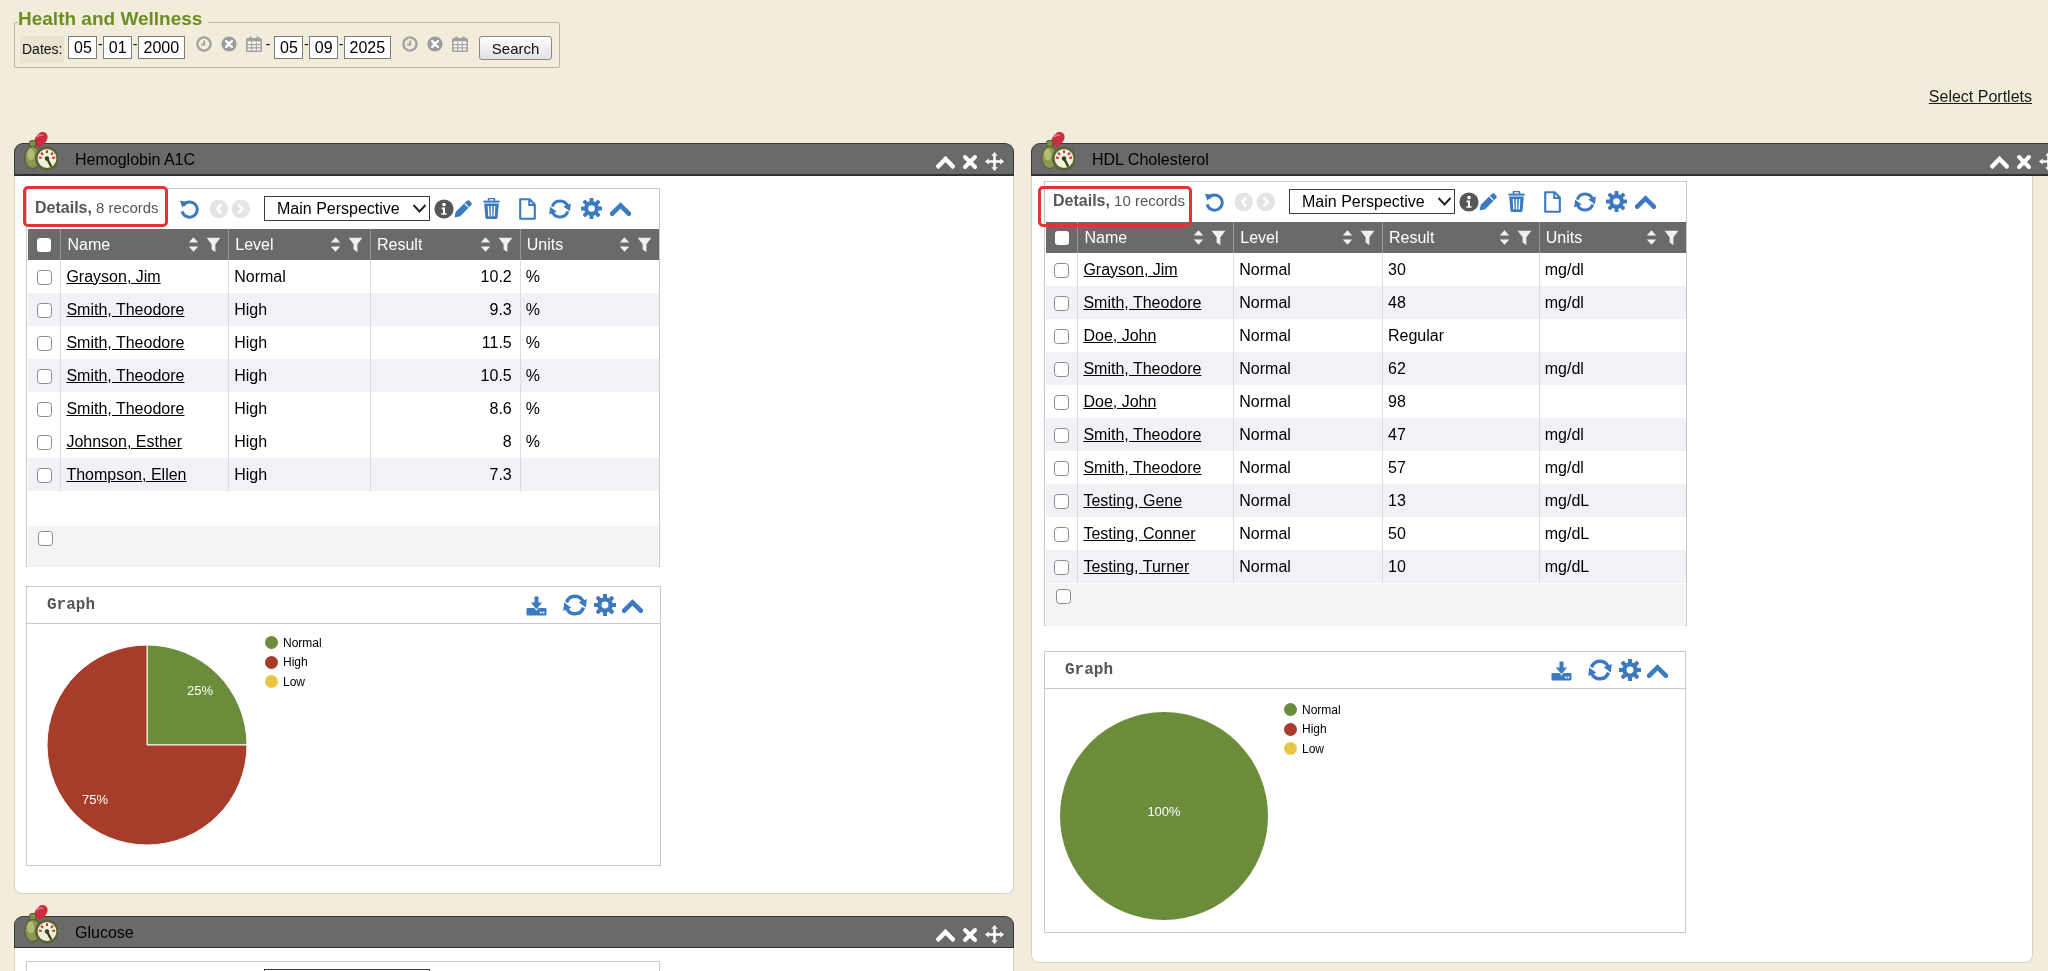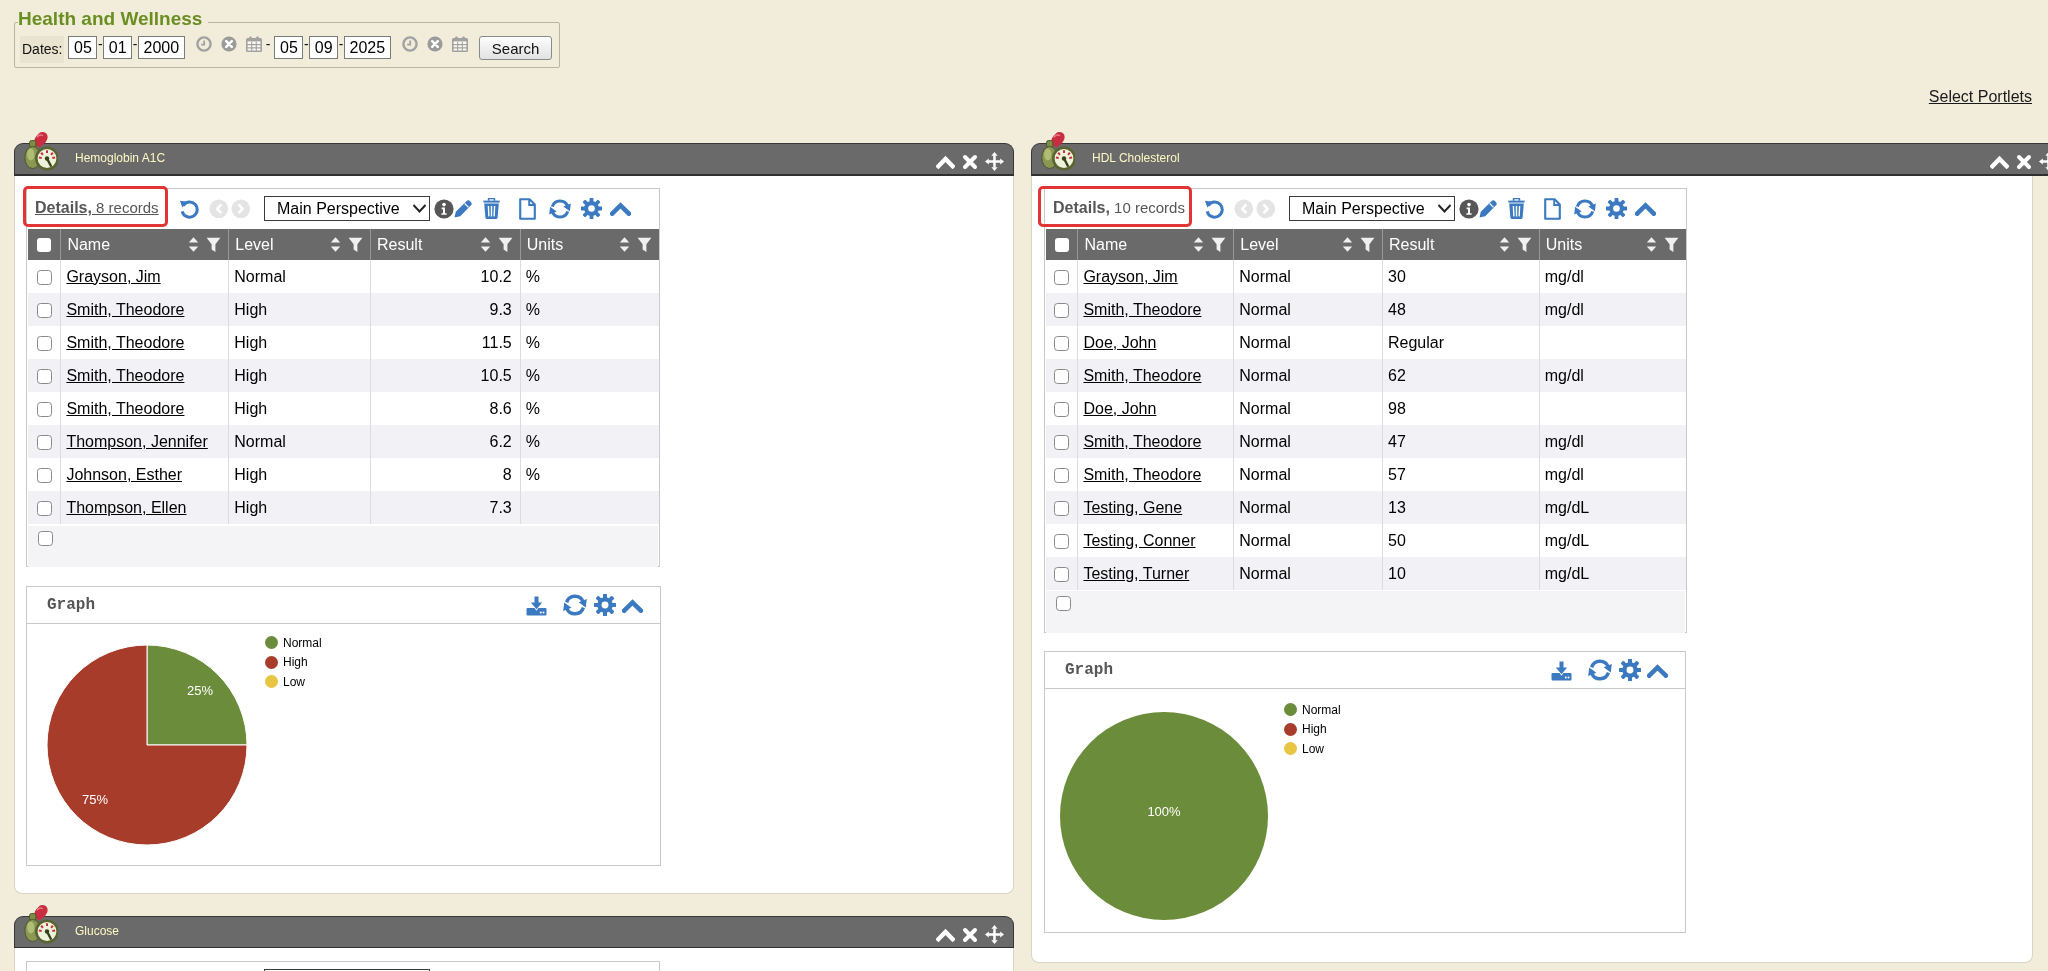--- a/index.html
+++ b/index.html
@@ -9,21 +9,21 @@
 .dlabel{background:#e9e4cf;padding:5px 2px 6px 2px;font-size:14px;color:#111;margin-right:4px;}
 .din{height:23px;border:1px solid #7b7b7b;background:#fff;font-size:16px;font-family:"Liberation Sans",sans-serif;text-align:center;padding:0;margin:0;box-sizing:border-box;}
 .d2{width:29px;} .d4{width:47px;}
 .dash{font-size:14px;color:#111;margin:0 0.5px;}
 .gico{margin-left:9px;display:inline-flex;align-items:center;}
 .d4 + .gico{margin-left:11px;}
 #searchbtn{margin-left:11px;height:24px;padding:0 12px;font-size:15px;font-family:"Liberation Sans",sans-serif;color:#111;background:linear-gradient(#fdfdfd,#e2e2e2);border:1px solid #8a8a8a;border-radius:3px;}
 #selport{position:absolute;right:16px;top:88px;font-size:16px;color:#1a1a1a;text-decoration:underline;}
 .portlet-bar{position:absolute;height:30px;background:#6a6a6a;border:1px solid #383838;border-bottom:2px solid #2f2f2f;border-radius:9px 9px 0 0;}
 .portlet-body{position:absolute;background:#fff;border:1px solid #d8d4c6;border-top:none;}
-.pb-title{position:absolute;left:60px;top:7px;font-size:12px;color:#fef9c3;}
+.pb-title{position:absolute;left:60px;top:7px;font-size:16px;color:#000000;}
 .pb-icons{position:absolute;right:9px;top:8px;display:flex;gap:7px;align-items:center;}
 .plicon{position:absolute;width:34px;height:40px;z-index:5;}
 .panel{position:absolute;background:#fff;border:1px solid #c9c9c9;box-sizing:border-box;}
 .redbox{position:absolute;border:3px solid #e23434;border-radius:5px;z-index:6;background:transparent;}
 .dtxt{font-size:15px;color:#565656;white-space:nowrap;}
 .dtxt b{font-size:16px;}
 .selbox{display:inline-flex;align-items:center;box-sizing:border-box;width:166px;height:25px;line-height:21px;border:1.5px solid #3c3c3c;background:#fff;font-size:16px;color:#000;padding-left:12px;white-space:nowrap;}
 .selch{margin-left:12px;display:inline-flex;align-items:center;}
 table.grid{border-collapse:collapse;table-layout:fixed;margin-left:1px;margin-top:40px;}
 table.grid th{background:#6a6a6a;height:31px;padding:0;font-weight:normal;color:#fff;font-size:16px;text-align:left;border-right:1px solid #989898;}
@@ -146,21 +146,21 @@
         <path d="M17.2 20.6 L18.9 22.9"></path>
         <path d="M28.8 20.6 L27.1 22.9"></path>
         <path d="M14.9 25.4 L17.7 25.9"></path>
         <path d="M31.1 25.4 L28.3 25.9"></path>
       </g>
 <circle cx="23" cy="26.5" r="2.2" fill="#39401c"></circle>
 <path d="M23 26.5 L26.8 33.8" stroke="#39401c" stroke-width="2.4" stroke-linecap="round"></path>
     </svg></div>
 <div class="portlet-body" style="left:14px;top:176px;width:998px;height:717px;border-radius:0 0 8px 8px;"></div>
 <div class="panel" style="left:26px;top:188px;width:634px;height:379px;">
-      <span class="dtxt" style="position:absolute;left:8px;top:10px;text-decoration:underline;"><b>Details,</b> 8 records</span>
+      <span class="dtxt" style="position:absolute;left:8px;top:10px;"><b>Details,</b> 8 records</span>
       <span style="position:absolute;left:152px;top:9.0px;"><svg width="21" height="21" viewBox="0 0 21 21">
         <g transform="scale(1.0)">
 <path d="M4.1 7.6 A7.6 7.6 0 1 1 3.2 13.3" fill="none" stroke="#3b7ac0" stroke-width="3"></path>
 <path d="M1.0 2.8 L8.7 3.7 L3.3 9.6 Z" fill="#3b7ac0"></path>
         </g>
       </svg></span>
       <span style="position:absolute;left:182px;top:9.5px;"><svg width="20" height="20" viewBox="0 0 20 20">
         <circle cx="9.8" cy="9.8" r="9.3" fill="#e4e4e4"></circle>
         <path d="M11.6 6.2 L8.2 9.8 L11.6 13.4" fill="none" stroke="#fff" stroke-width="2.6" stroke-linecap="round" stroke-linejoin="round"></path>
       </svg></span>
@@ -313,27 +313,20 @@
           <td><a class="nm">Smith, Theodore</a></td>
           <td>High</td>
           <td class="rres">10.5</td>
           <td>%</td>
         </tr>
         <tr>
           <td class="cbc"><span class="cb"></span></td>
           <td><a class="nm">Smith, Theodore</a></td>
           <td>High</td>
           <td class="rres">8.6</td>
-          <td>%</td>
-        </tr>
-        <tr class="alt">
-          <td class="cbc"><span class="cb"></span></td>
-          <td><a class="nm">Thompson, Jennifer</a></td>
-          <td>Normal</td>
-          <td class="rres">6.2</td>
           <td>%</td>
         </tr>
         <tr>
           <td class="cbc"><span class="cb"></span></td>
           <td><a class="nm">Johnson, Esther</a></td>
           <td>High</td>
           <td class="rres">8</td>
           <td>%</td>
         </tr>
         <tr class="alt">
@@ -440,21 +433,21 @@
         <path d="M23 18.2 V21"></path>
         <path d="M17.2 20.6 L18.9 22.9"></path>
         <path d="M28.8 20.6 L27.1 22.9"></path>
         <path d="M14.9 25.4 L17.7 25.9"></path>
         <path d="M31.1 25.4 L28.3 25.9"></path>
       </g>
 <circle cx="23" cy="26.5" r="2.2" fill="#39401c"></circle>
 <path d="M23 26.5 L26.8 33.8" stroke="#39401c" stroke-width="2.4" stroke-linecap="round"></path>
     </svg></div>
 <div class="portlet-body" style="left:1031px;top:176px;width:1000px;height:786px;border-radius:0 0 8px 8px;"></div>
-<div class="panel" style="left:1044px;top:188px;width:643px;height:445px;">
+<div class="panel" style="left:1044px;top:181px;width:643px;height:445px;">
       <span class="dtxt" style="position:absolute;left:8px;top:10px;"><b>Details,</b> 10 records</span>
       <span style="position:absolute;left:159px;top:9.0px;"><svg width="21" height="21" viewBox="0 0 21 21">
         <g transform="scale(1.0)">
 <path d="M4.1 7.6 A7.6 7.6 0 1 1 3.2 13.3" fill="none" stroke="#3b7ac0" stroke-width="3"></path>
 <path d="M1.0 2.8 L8.7 3.7 L3.3 9.6 Z" fill="#3b7ac0"></path>
         </g>
       </svg></span>
       <span style="position:absolute;left:189px;top:9.5px;"><svg width="20" height="20" viewBox="0 0 20 20">
         <circle cx="9.8" cy="9.8" r="9.3" fill="#e4e4e4"></circle>
         <path d="M11.6 6.2 L8.2 9.8 L11.6 13.4" fill="none" stroke="#fff" stroke-width="2.6" stroke-linecap="round" stroke-linejoin="round"></path>

